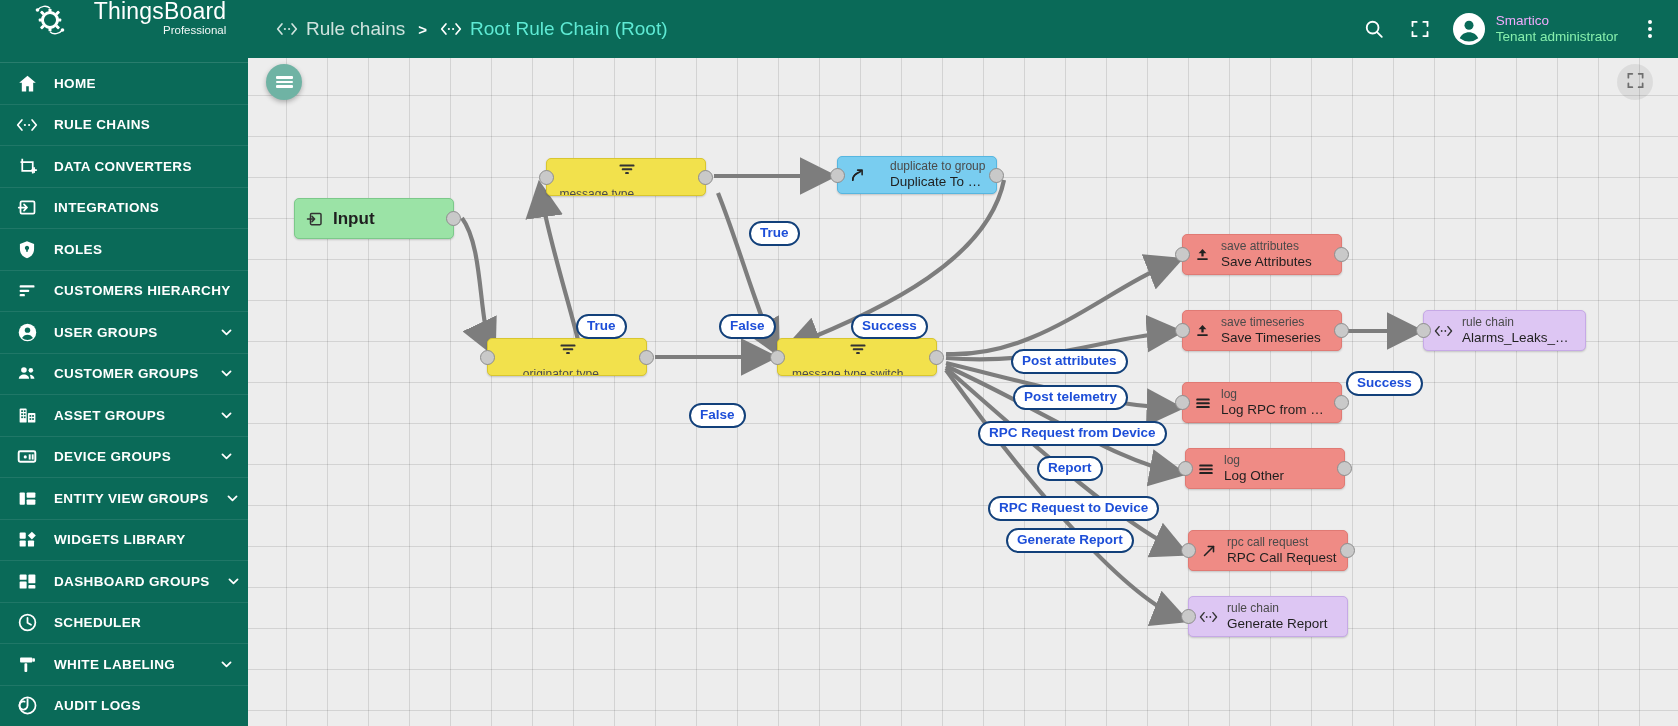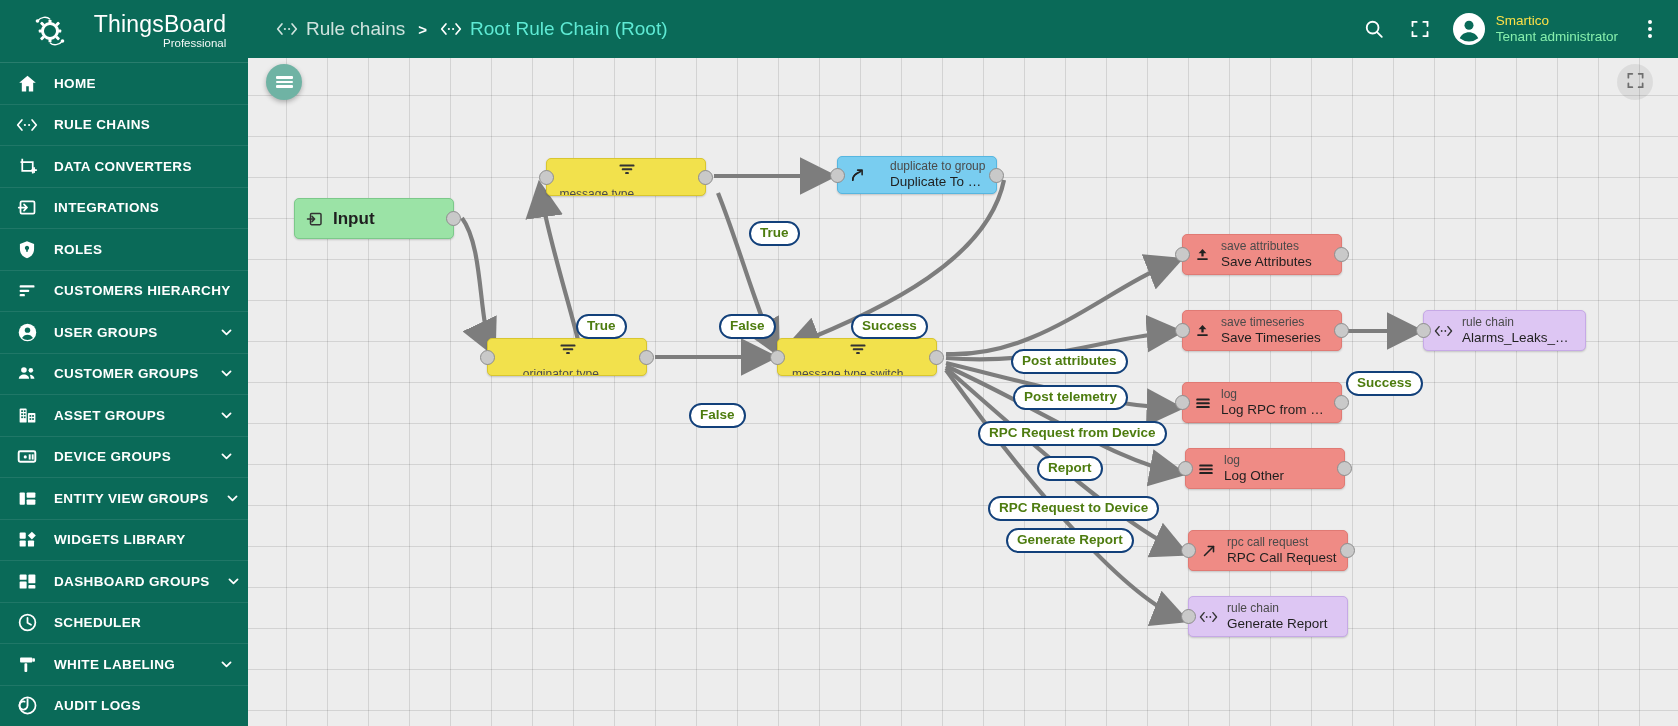--- a/index.html
+++ b/index.html
@@ -12,21 +12,21 @@
 
   
   .sidebar{
     width:248px; height:726px; background:#0b6b5a;
     background:#0a6a58;
     flex:0 0 248px;
     overflow:hidden;
     position:relative; z-index:5;
   }
   .brand{
-    height:62px; display:flex; align-items:center; justify-content:center;
+    height:62px; display:flex; align-items:flex-start; justify-content:center;
     gap:24px; padding-left:8px;
   }
   .brand-logo{ width:40px; height:40px; flex:0 0 40px; }
   .brand-text{ display:flex; flex-direction:column; line-height:1; }
   .brand-name{ color:#fff; font-size:23px; letter-spacing:.2px; font-weight:400;}
   .brand-sub{ color:#fff; font-size:11.5px; align-self:flex-end; margin-top:2px; opacity:.95;}
 
   .nav{ border-top:1px solid rgba(255,255,255,.13); }
   .nav-item{
     height:41.5px; display:flex; align-items:center; gap:16px;
@@ -54,21 +54,21 @@
   .rc-icon{ display:inline-flex; }
 
   .top-right{ margin-left:auto; display:flex; align-items:center; gap:20px; padding-right:6px;}
   .icon-btn{ width:26px; height:26px; display:flex; align-items:center; justify-content:center; cursor:pointer; }
   .user{ display:flex; align-items:center; gap:11px; cursor:pointer; }
   .avatar{
     width:32px;height:32px;border-radius:50%;background:#fff;
     display:flex;align-items:center;justify-content:center; flex:0 0 32px;
   }
   .user-txt{ display:flex; flex-direction:column; line-height:1.22; }
-  .user-name{ font-size:13.5px; color:#fde047; }
+  .user-name{ font-size:13.5px; color:#f0abfc; }
   .user-role{ font-size:13.5px; color:#86efac; }
   .kebab{ width:20px; display:flex; flex-direction:column; align-items:center; gap:3px; cursor:pointer; padding-left:4px;}
   .kebab i{ width:4px;height:4px;border-radius:50%;background:#fff;display:block; }
 
   
   .canvas{
     position:absolute; left:0; top:58px; right:0; bottom:0;
     background:#ededed;
     background-image:
       linear-gradient(to right, rgba(0,0,0,.11) 1px, transparent 1px),
@@ -110,21 +110,21 @@
     background:#c9c9c9; border:1px solid #8d8d8d; top:50%; margin-top:-7.5px;
     z-index:4;
   }
   .port.left{ left:-8px; }
   .port.right{ right:-8px; }
 
   
   .lbl{
     position:absolute; background:#fff; border:2px solid #12407a;
     border-radius:13px; padding:2px 9px 3px; font-size:13.5px; font-weight:700;
-    color:#4d7c0f; white-space:nowrap; z-index:4; cursor:pointer; line-height:1.2;
+    color:#1d4ed8; white-space:nowrap; z-index:4; cursor:pointer; line-height:1.2;
   }
 </style>
 </head>
 <body>
 
 <div class="app">
 
   <aside class="sidebar">
     <div class="brand">
       <span class="brand-logo">

